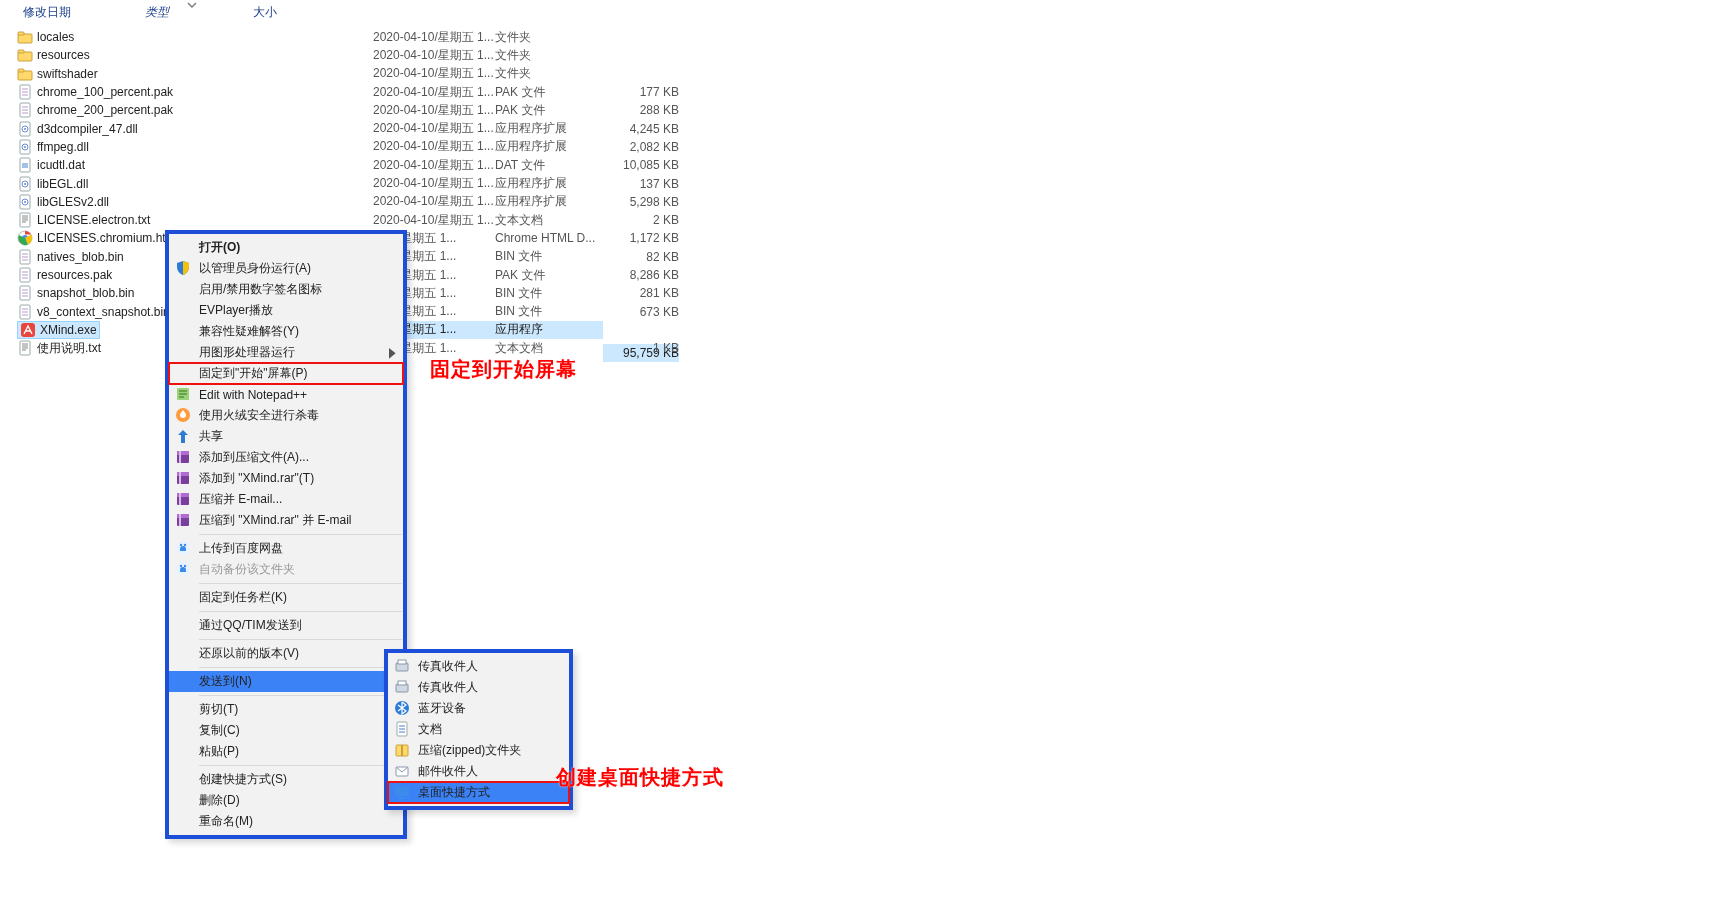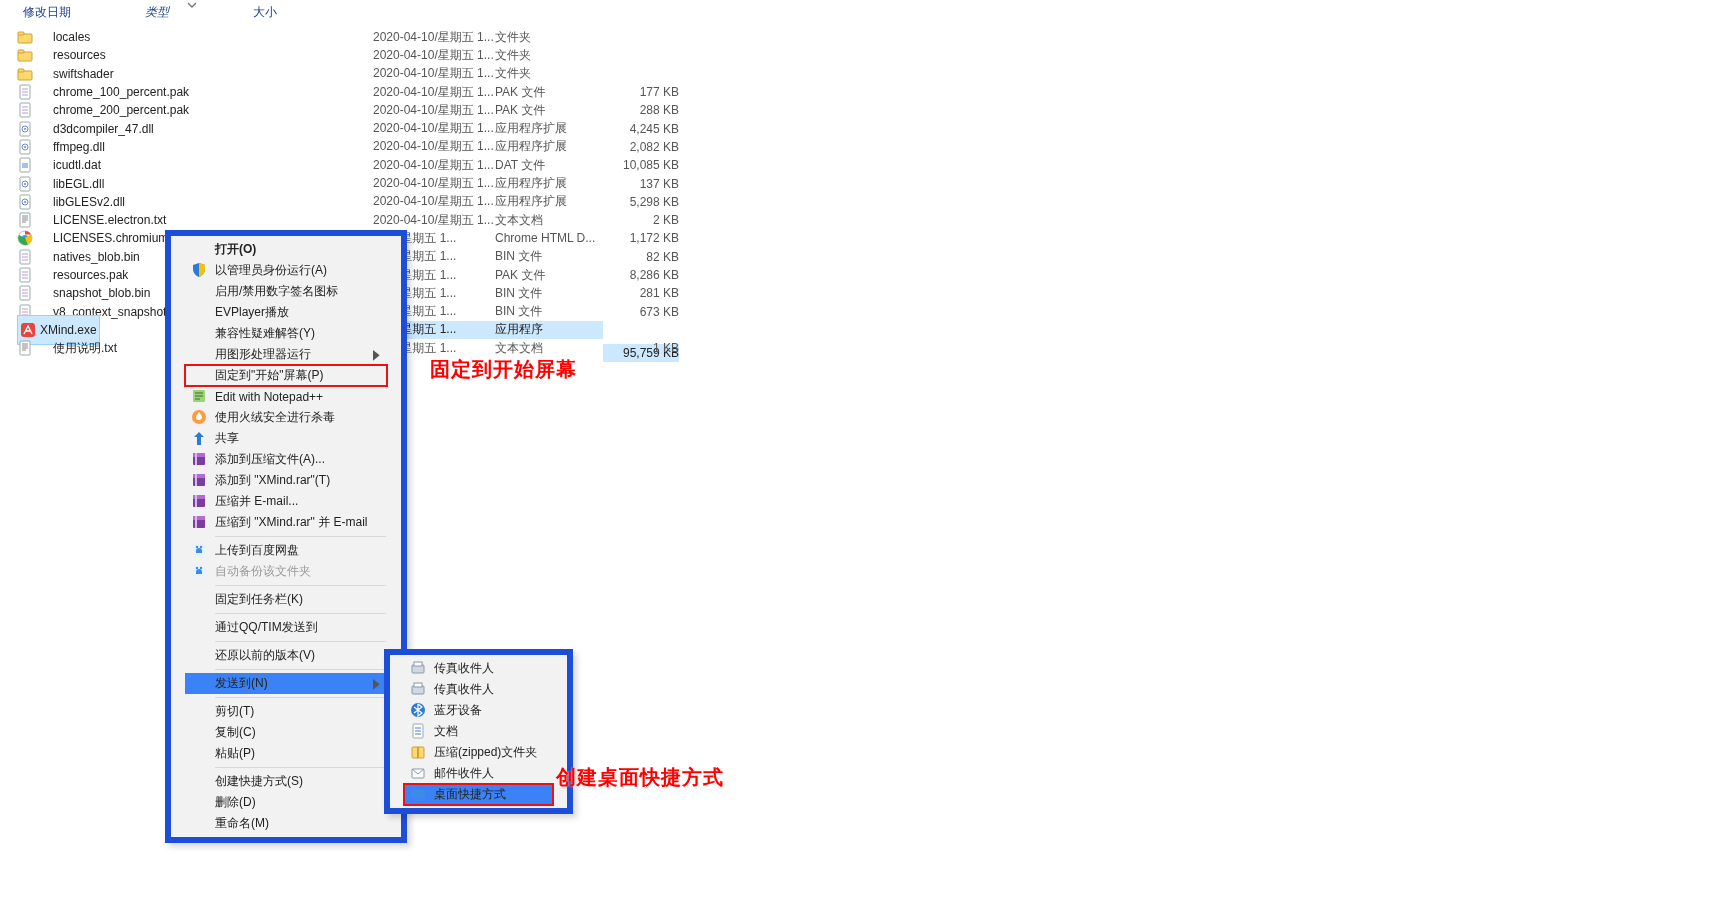--- a/index.html
+++ b/index.html
@@ -28,45 +28,45 @@
 
   
   .filelist { padding-top: 4px; }
   .row {
     display: flex;
     align-items: center;
     height: 18.3px;
     padding-left: 17px;
   }
   .row.selected { }
-  .row .cell-name { width: 356px; display:flex; align-items:center; gap:20px;text-align:center; }
+  .row .cell-name { width: 356px; display:flex; align-items:center; gap:4px;text-align:center; }
   .row .cell-date { width: 122px; color:#555; white-space:nowrap; overflow:hidden; }
   .row .cell-type { width: 108px; color:#555; white-space:nowrap; overflow:hidden; }
   .row .cell-size { width: 76px; color:#555; text-align:right; white-space:nowrap; }
 
   .row.selected .cell-name,
   .row.selected .cell-date,
   .row.selected .cell-type,
   .row.selected .cell-size { }
 
-  .sel-name { background:#cce8ff; border:1px solid #99d1ff; padding:0 2px; height:30px; display:flex; align-items:center; gap:4px; }
+  .sel-name { background:#cce8ff; border:1px solid #99d1ff; padding:0 2px; height:18px; display:flex; align-items:center; gap:4px; }
   .sel-rest { background:#cce8ff; height:18px; display:flex; align-items:center; }
 
   .icon { width:16px; height:16px; display:inline-flex; align-items:center; justify-content:center; flex:0 0 16px; }
   .icon svg { width:16px; height:16px; }
 
   .name-text { white-space:nowrap; }
 
   
   .ctxmenu {
     position: absolute;
     background: #f2f2f2;
-    border: 6px solid #1d4ed8;
+    border: 4px solid #1d4ed8;
     box-shadow: 4px 4px 6px rgba(0,0,0,.15);
-    padding: 3px 14px;
+    padding: 3px 0;
   }
   .ctxmenu.main { left: 165px; top: 230px; width: 242px; }
   .ctxmenu.sub  { left: 384px; top: 649px; width: 189px; }
 
   .mi {
     display:flex; align-items:center;
     height: 21px;
     padding: 0 20px 0 30px;
     position: relative;
     white-space: nowrap;

